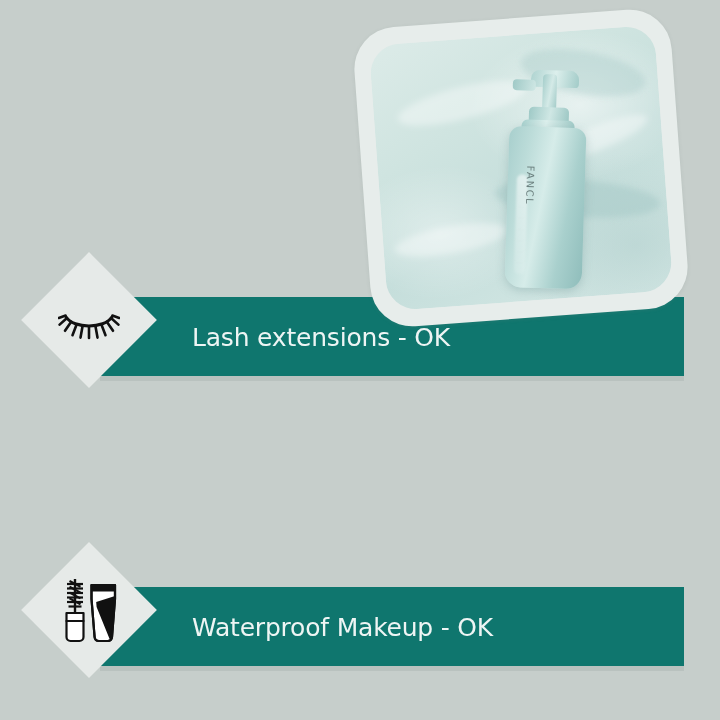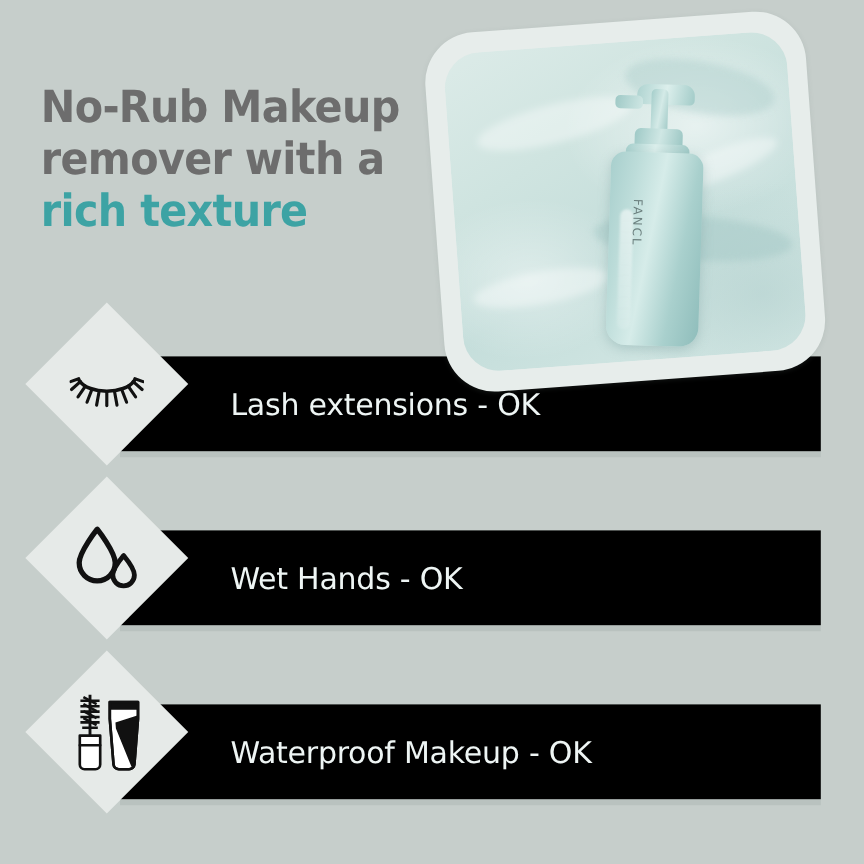--- a/index.html
+++ b/index.html
@@ -186,21 +186,21 @@
   .row-1 { top: 266px; }
   .row-2 { top: 411px; }
   .row-3 { top: 556px; }
 
   .bar {
     position: absolute;
     left: 96px;
     top: 31px;
     width: 588px;
     height: 79px;
-    background: #000000;
+    background: #0f766e;
     z-index: 3;
   }
   .row-1 .bar { z-index: 2; }
   .bar-label {
     position: absolute;
     left: 96px;
     top: 50%;
     transform: translateY(-50%);
     color: #eef5f4;
     font-family: "DejaVu Sans", sans-serif;
@@ -241,25 +241,20 @@
     height: 5px;
     background: rgba(140,155,152,0.22);
     z-index: 1;
   }
 </style>
 </head>
 <body>
 
 <div id="stage">
 
-  <div class="headline">
-    <div class="line">No-Rub Makeup</div>
-    <div class="line">remover with a</div>
-    <div class="line accent">rich texture</div>
-  </div>
 
   <div class="product-card">
     <div class="card-frame"></div>
     <div class="card-photo">
       <div class="water-streak ws1"></div>
       <div class="water-streak ws4"></div>
       <div class="water-streak ws5"></div>
       <div class="water-streak ws2"></div>
       <div class="water-streak ws3"></div>
 
@@ -294,33 +289,20 @@
         <path d="M13.2 21.8 L7.0 30.8"></path>
         <path d="M48.8 21.8 L55.0 30.8"></path>
         <path d="M9.0 18.0 L1.6 24.6"></path>
         <path d="M53.0 18.0 L60.4 24.6"></path>
         <path d="M7.6 15.6 L0.8 18.0"></path>
         <path d="M54.4 15.6 L61.2 18.0"></path>
       </svg>
     </div>
   </div>
 
-  <div class="feature-row row-2">
-    <div class="bar-shadow"></div>
-    <div class="bar">
-      <span class="bar-label">Wet Hands - OK</span>
-    </div>
-    <div class="diamond"></div>
-    <div class="icon-holder">
-      <svg width="58" height="58" viewBox="0 0 58 58" fill="none" stroke="#111" stroke-width="4.4" stroke-linejoin="round">
-        <path d="M21 5 C21 5, 6 24, 6 33 C6 41.3, 12.7 48, 21 48 C29.3 48, 36 41.3, 36 33 C36 24, 21 5, 21 5 Z"></path>
-        <path d="M43 27 C43 27, 34 38, 34 43.2 C34 48.2, 38 52.2, 43 52.2 C48 52.2, 52 48.2, 52 43.2 C52 38, 43 27, 43 27 Z" stroke-width="4"></path>
-      </svg>
-    </div>
-  </div>
 
   <div class="feature-row row-3">
     <div class="bar-shadow"></div>
     <div class="bar">
       <span class="bar-label">Waterproof Makeup - OK</span>
     </div>
     <div class="diamond"></div>
     <div class="icon-holder">
       <svg width="62" height="66" viewBox="0 0 62 66" fill="none" stroke="#111" stroke-width="2.2" stroke-linejoin="round">
 

